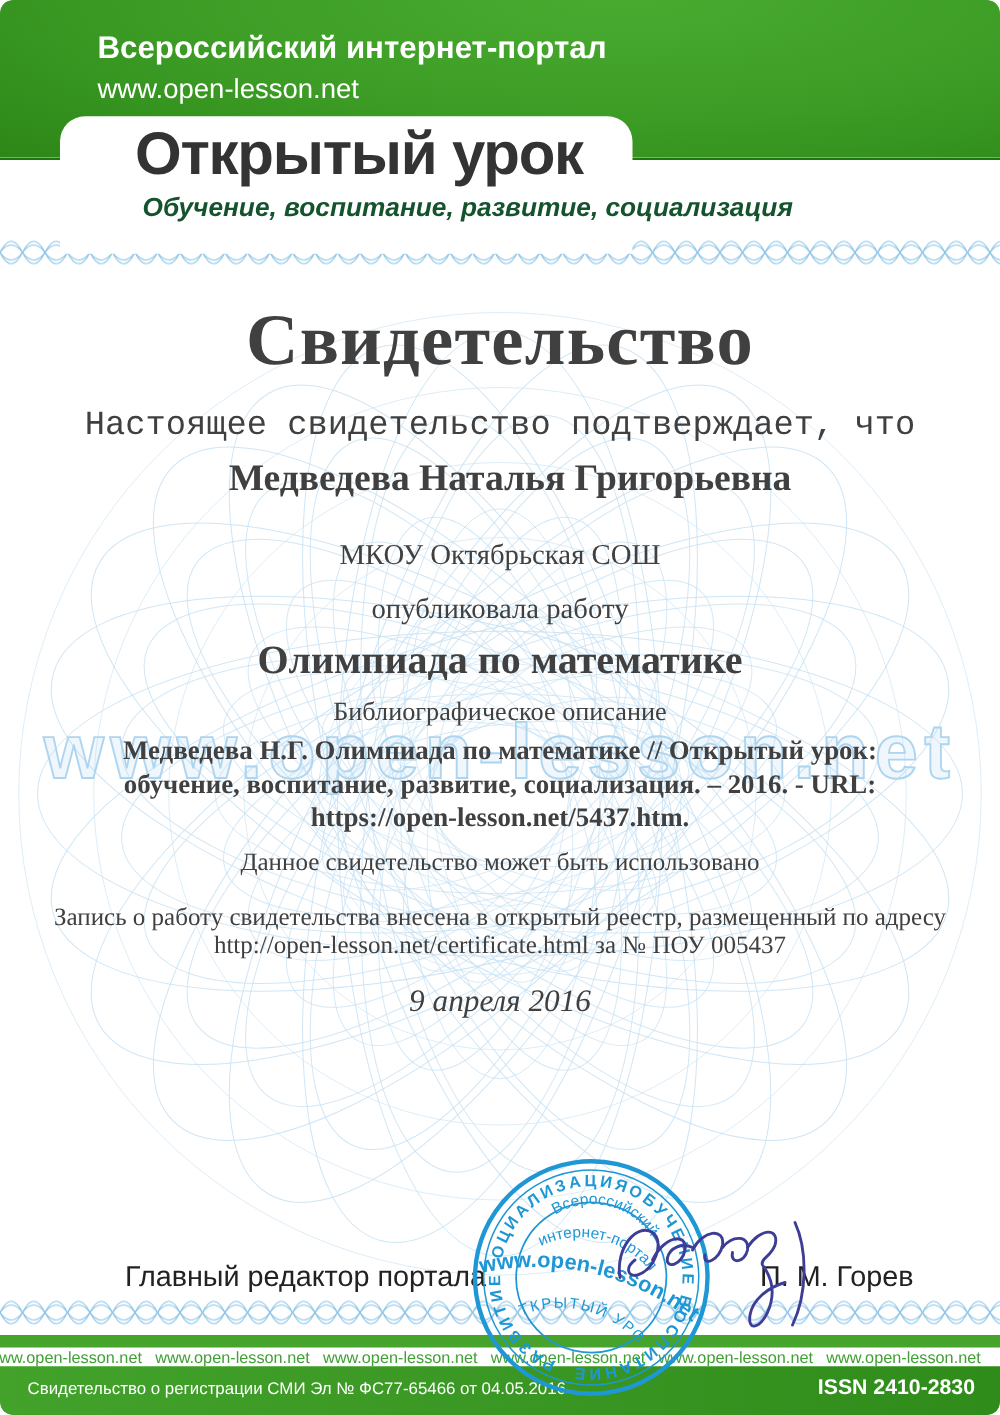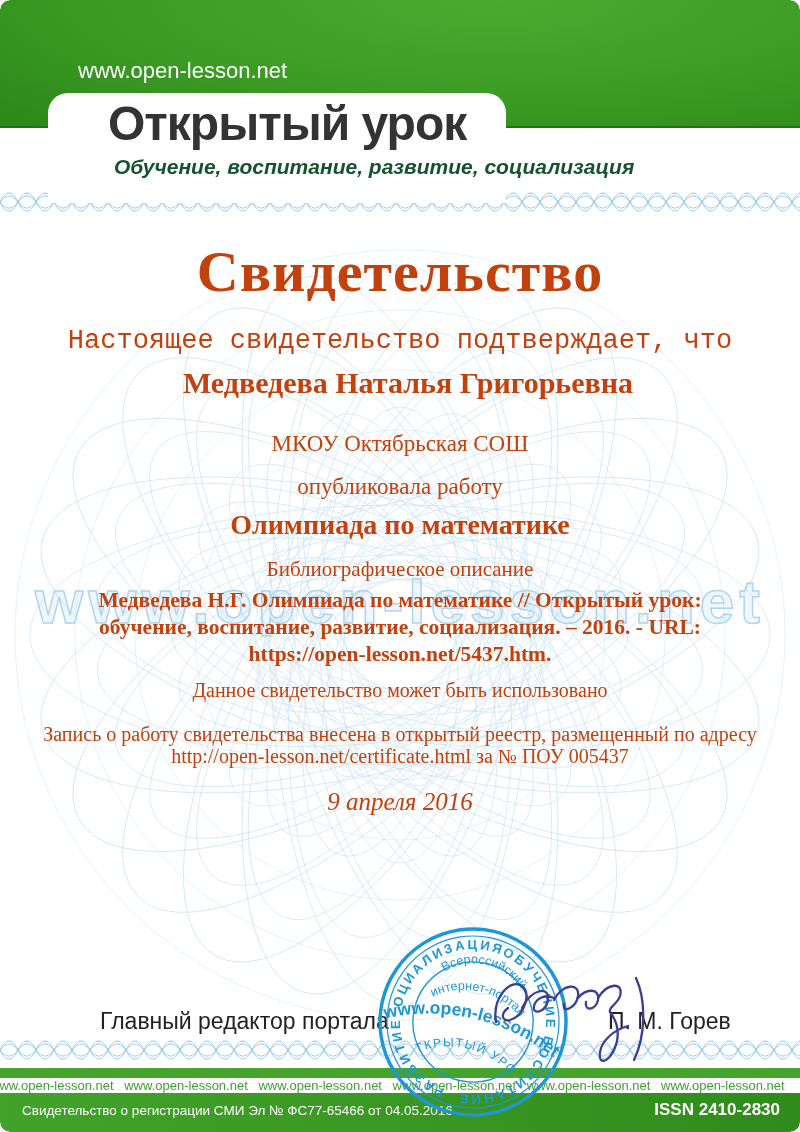--- a/index.html
+++ b/index.html
@@ -1,20 +1,20 @@
 <!DOCTYPE html>
 <html><head>
 <meta charset="utf-8">
 <style>
   html,body{margin:0;padding:0;background:#fff;}
   .page{position:relative;width:800px;height:1132px;background:#fff;overflow:hidden;
         border-radius:10px;font-family:"Liberation Sans",sans-serif;}
   .abs{position:absolute;}
   .ctr{left:0;right:0;text-align:center;}
-  .ser{font-family:"Liberation Serif",serif;color:#c2410c;}
+  .ser{font-family:"Liberation Serif",serif;color:#404040;}
 
   
   #guilloche{position:absolute;left:0;top:0;z-index:0;}
   .band{position:absolute;left:0;width:800px;height:24px;z-index:1;}
   #watermark{top:566px;z-index:1;font-weight:bold;font-size:62px;letter-spacing:5px;
              white-space:nowrap;color:rgba(160,205,238,0.16);
              -webkit-text-stroke:1.5px #aed5f0;}
 
   
   .header{left:0;top:0;width:800px;height:128px;z-index:3;
@@ -28,21 +28,21 @@
   .site-tagline{left:114px;top:155px;color:#14532d;font-style:italic;font-weight:bold;font-size:21px;z-index:5;}
 
   
   .z2{z-index:2;}
   .cert-title{top:238px;font-size:58px;font-weight:bold;letter-spacing:1px;}
   .confirm{top:326px;font-size:27px;font-family:Liberation Mono, monospace;}
   .name{top:366px;font-size:30px;font-weight:bold;margin-left:16px;}
   .role{top:407px;font-size:23px;}
   .school{top:431px;font-size:23px;}
   .published{top:474px;font-size:23px;}
-  .work{top:509px;font-size:28px;font-weight:bold;}
+  .work{top:509px;font-size:32px;font-weight:bold;}
   .bib-label{top:557px;font-size:21px;}
   .bib-text{top:587px;font-size:21.5px;font-weight:bold;width:696px;left:52px;
             text-align:center;line-height:27px;}
   .note1{top:679px;font-size:20px;}
   .note2{top:701px;font-size:20px;}
   .note3{top:723px;font-size:20px;}
   .note4{top:745px;font-size:20px;}
   .date{top:788px;font-size:25px;font-style:italic;}
 
   
@@ -140,20 +140,21 @@
     </defs>
     <rect width="800" height="24" fill="url(#braid)"></rect>
   </svg>
   <svg class="band" style="top:1038px" width="800" height="24" viewBox="0 0 800 24">
     <rect width="800" height="24" fill="url(#braid)"></rect>
   </svg>
 
   <div class="abs ctr" id="watermark">www.open-lesson.net</div>
 
   <div class="abs header"></div>
+  <div class="abs portal-title">Всероссийский интернет-портал</div>
   <div class="abs portal-url">www.open-lesson.net</div>
   <div class="abs white-tab"></div>
   <div class="abs site-name">Открытый урок</div>
   <div class="abs site-tagline">Обучение, воспитание, развитие, социализация</div>
 
   <div class="abs ctr ser z2 cert-title">Свидетельство</div>
   <div class="abs ctr ser z2 confirm">Настоящее свидетельство подтверждает, что</div>
   <div class="abs ctr ser z2 name">Медведева Наталья Григорьевна</div>
   <div class="abs ctr ser z2 school">МКОУ Октябрьская СОШ</div>
   <div class="abs ctr ser z2 published">опубликовала работу</div>

